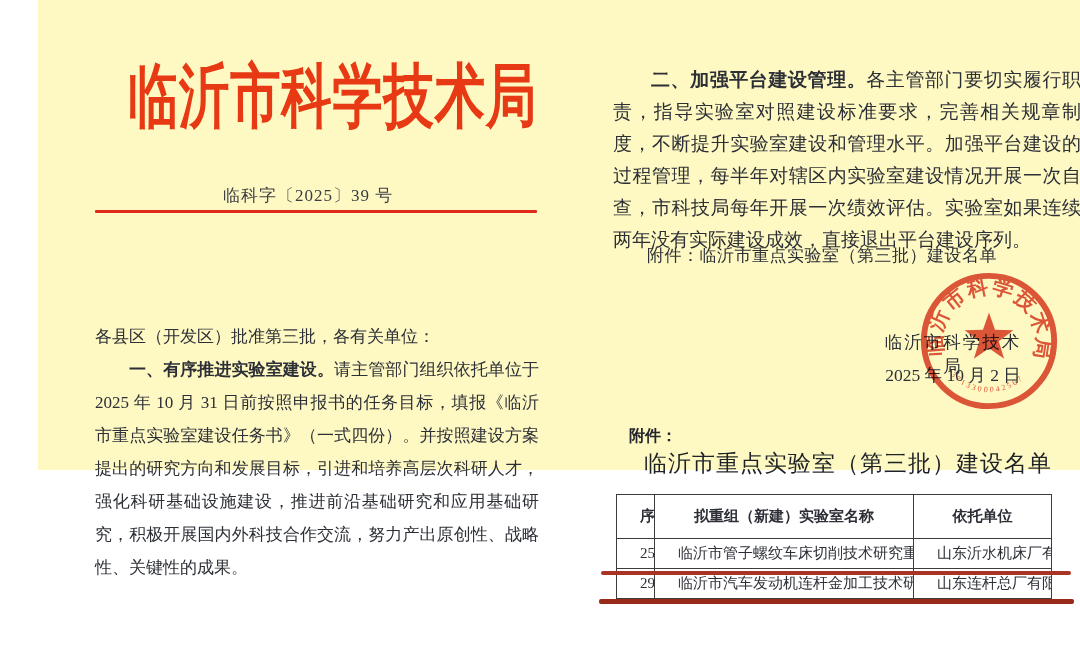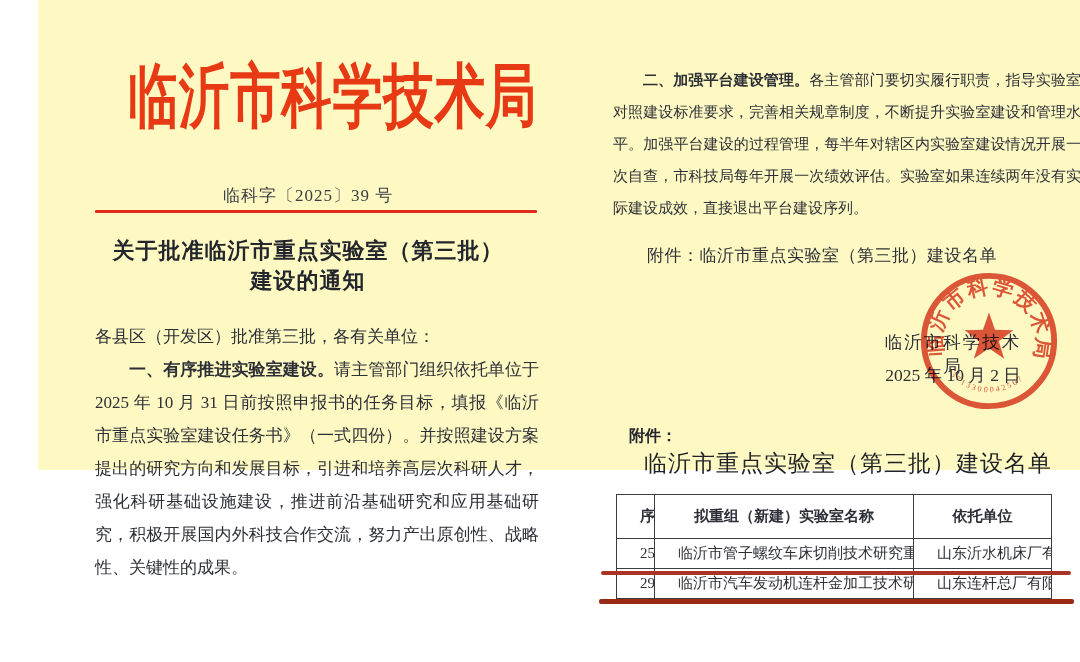--- a/index.html
+++ b/index.html
@@ -43,21 +43,21 @@
     font-size:17px;line-height:33px;
     text-align:justify;text-justify:inter-character;
     color:#2c2f36;
   }
   .left-body p{margin:0;text-indent:2em;}
   .left-body .salutation{text-indent:0;}
   .lead-bold{font-weight:bold;}
   
   .right-body{
     position:absolute;left:575px;top:64px;width:468px;
-    font-size:15px;line-height:32px;
+    font-size:19px;line-height:32px;
     text-align:justify;text-justify:inter-character;
     color:#2c2f36;
   }
   .right-body p{margin:0;text-indent:2em;}
   .attachment-note{
     position:absolute;left:575px;top:244px;width:470px;
     font-size:17px;letter-spacing:.5px;color:#2c2f36;
     padding-left:2em;box-sizing:border-box;
   }
   .signer-org{
@@ -106,24 +106,20 @@
 <body>
 
 <div class="canvas">
 
   <div class="agency-header">临沂市科学技术局</div>
 
   <div class="doc-number">临科字〔2025〕39 号</div>
 
   <div class="red-rule"></div>
 
-  <div class="notice-title">
-    <div>关于批准临沂市重点实验室（第三批）</div>
-    <div>建设的通知</div>
-  </div>
 
   <div class="left-body">
     <p class="salutation">各县区（开发区）批准第三批，各有关单位：</p>
     <p><span class="lead-bold">一、有序推进实验室建设。</span><span>请主管部门组织依托单位于 2025 年 10 月 31 日前按照申报书的任务目标，填报《临沂市重点实验室建设任务书》（一式四份）。并按照建设方案提出的研究方向和发展目标，引进和培养高层次科研人才，强化科研基础设施建设，推进前沿基础研究和应用基础研究，积极开展国内外科技合作交流，努力产出原创性、战略性、关键性的成果。</span></p>
   </div>
 
   <div class="right-body">
     <p><span class="lead-bold">二、加强平台建设管理。</span><span>各主管部门要切实履行职责，指导实验室对照建设标准要求，完善相关规章制度，不断提升实验室建设和管理水平。加强平台建设的过程管理，每半年对辖区内实验室建设情况开展一次自查，市科技局每年开展一次绩效评估。实验室如果连续两年没有实际建设成效，直接退出平台建设序列。</span></p>
   </div>
 

